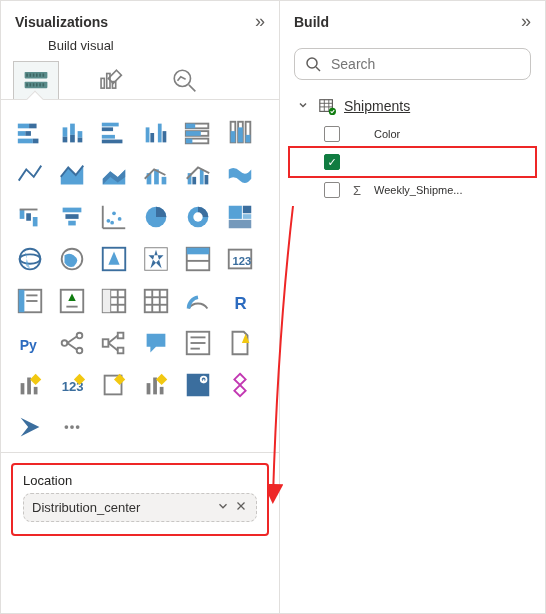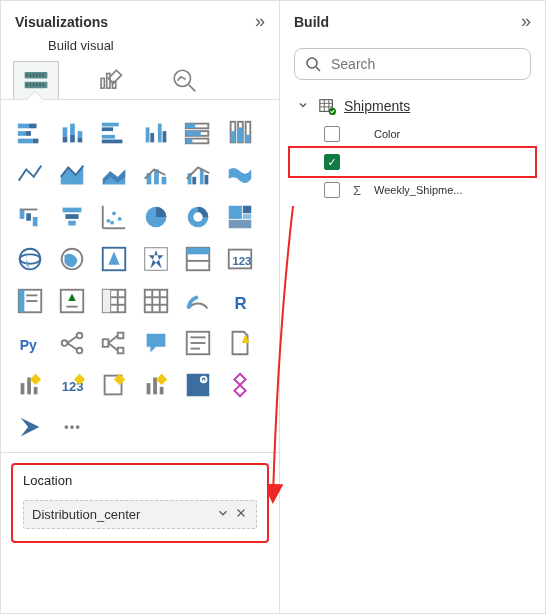--- a/index.html
+++ b/index.html
@@ -16,22 +16,22 @@
   .tab { width:34px; height:34px; display:flex; align-items:center; justify-content:center; }
   .tab svg { width:26px; height:26px; }
   .tab.active { position:relative; }
   .tab.active::after { content:""; position:absolute; left:-6px; right:-6px; top:-2px; bottom:-2px; border:1px solid #c8c6c4; background:rgba(91,141,139,0.08); border-bottom:none;}
   .tabs-divider { height:1px; background:#e1dfdd; margin-top:2px; position:relative; }
   .tabs-divider .notch { position:absolute; left:28px; top:-6px; width:12px; height:12px; background:#fff; border-left:1px solid #e1dfdd; border-top:1px solid #e1dfdd; transform:rotate(45deg); }
   .viz-gallery { padding:10px 10px 6px 10px; display:grid; grid-template-columns:repeat(6,38px); grid-auto-rows:38px; gap:4px; }
   .viz-item { display:flex; align-items:flex-end; justify-content:center; cursor:pointer; border-radius:2px; }
   .viz-item svg { width:30px; height:30px; }
   .well { margin:10px; border:2px solid #EE2626; padding:8px 10px 12px 10px; border-radius:4px; }
-  .well-title { font-size:13px; color:#252423; margin-bottom:12px; }
-  .field-chip { display:flex; align-items:center; border:1px dashed #c8c6c4; background:#f3f2f1; padding:5px 8px; border-radius:2px; justify-content:space-between; }
+  .well-title { font-size:13px; color:#252423; margin-bottom:5px; }
+  .field-chip { display:flex; align-items:center; border:1px dashed #c8c6c4; background:#f3f2f1; padding:5px 8px; border-radius:8px; justify-content:space-between; }
   .field-chip .chip-label { flex:1; white-space:nowrap; overflow:hidden; text-overflow:ellipsis; font-size:13px; }
   .chip-actions { display:flex; gap:4px; color:#605e5c; }
 
   .search-wrap { padding:10px 14px 4px 14px; }
   .search { display:flex; align-items:center; gap:8px; border:1px solid #c8c6c4; border-radius:8px; padding:6px 10px; color:#605e5c; background:#fff;}
   .search input { border:none; outline:none; flex:1; font-size:14px; background:transparent; color:#605e5c; }
 
   .tree { padding:8px 10px 0 10px; }
   .tree-row { display:flex; align-items:center; gap:8px; padding:5px 6px; border-radius:2px; }
   .tree-row.table .twisty { width:14px; text-align:center; }

